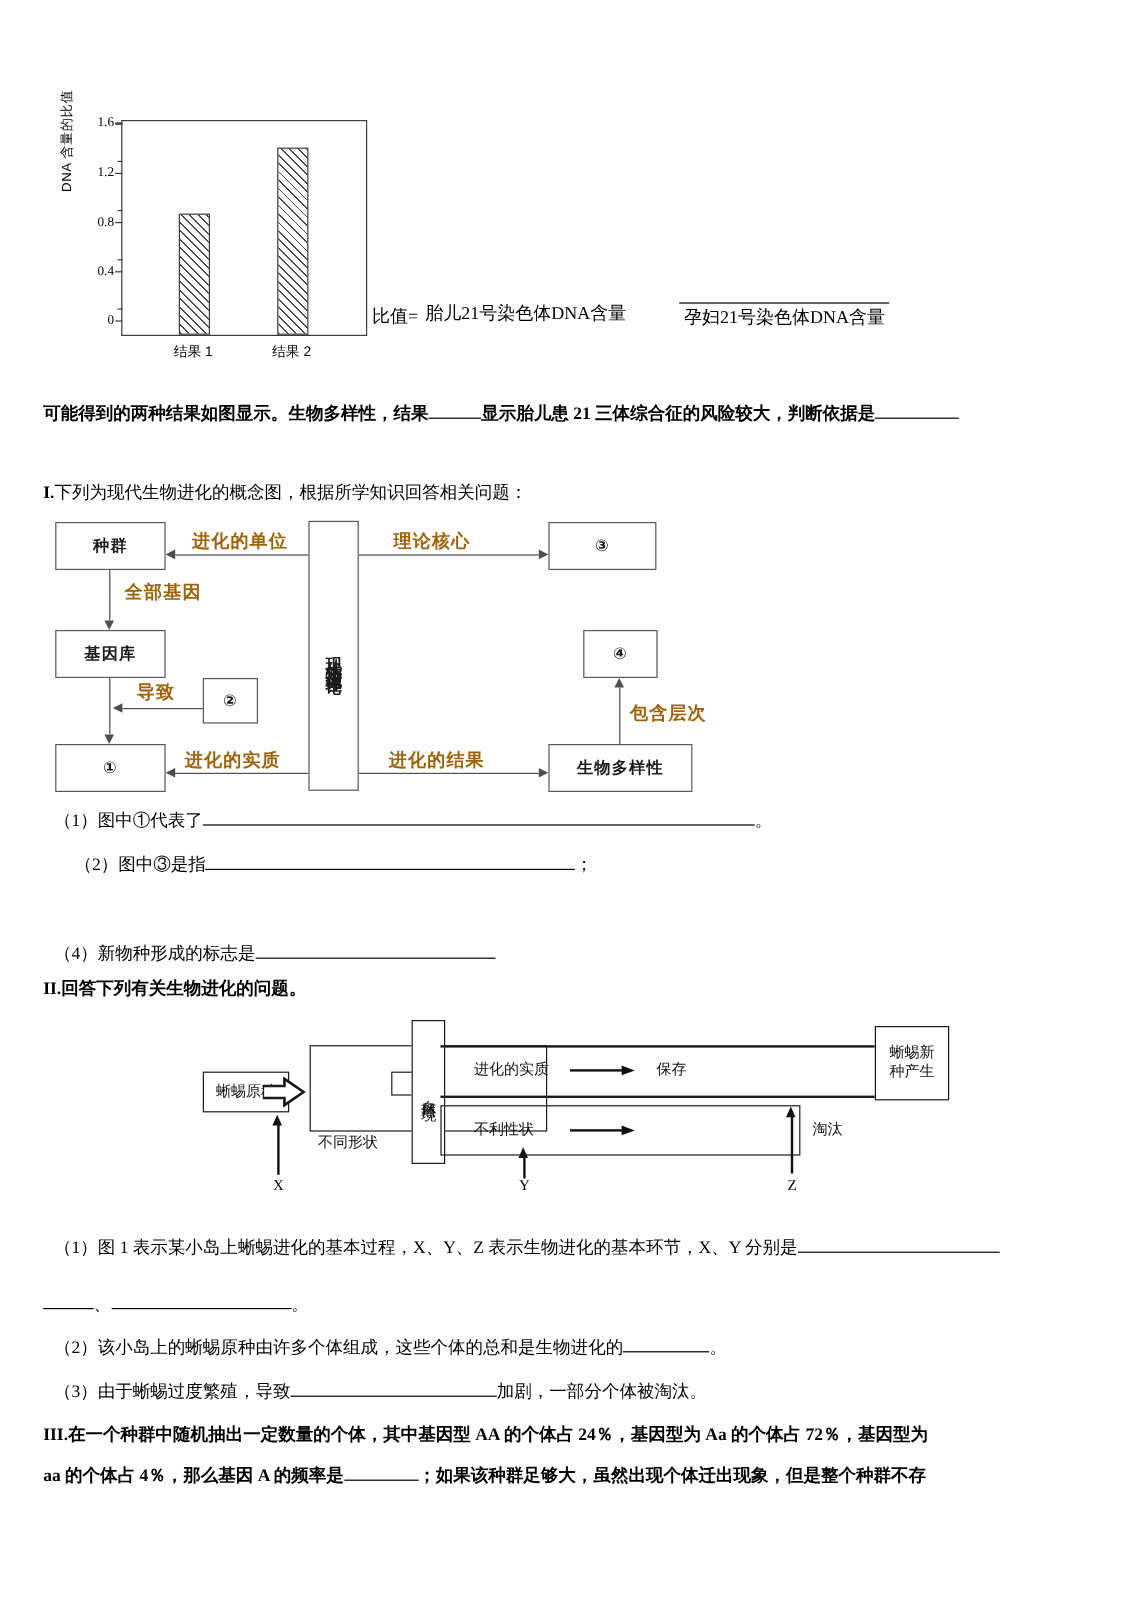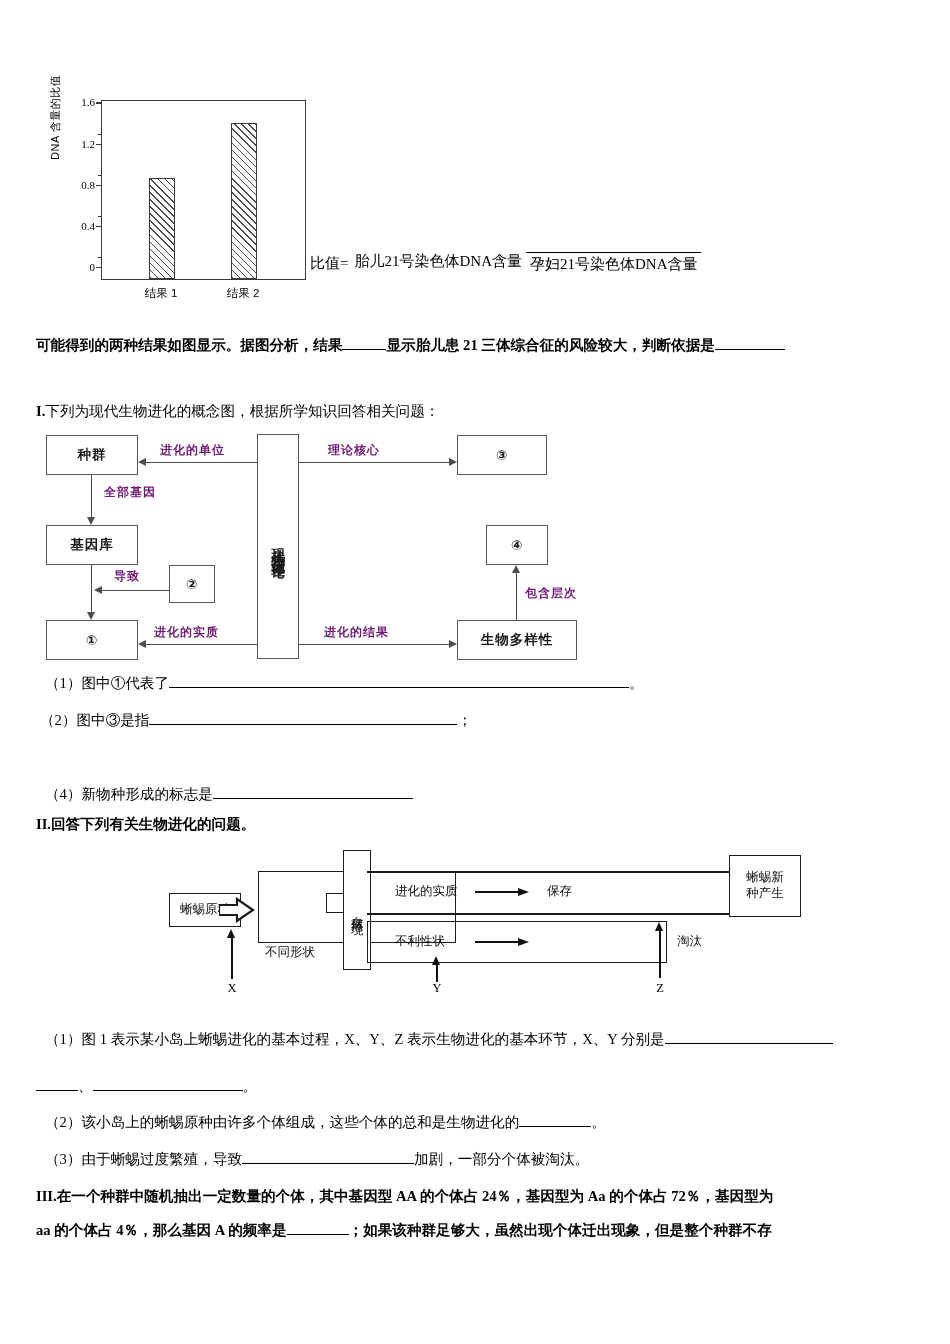--- a/index.html
+++ b/index.html
@@ -108,21 +108,21 @@
     font-size: 15px;
     font-family: "Liberation Serif", serif;
   }
   .formula-lead { padding-right: 2px; white-space: nowrap; }
   .fraction {
     display: inline-flex;
     flex-direction: row;
     text-align: right;
   }
   .fr-num { padding: 0 4px 1px 4px; white-space: nowrap; }
-  .fr-den { padding: 2px 4px 0 4px; border-top: 1.4px solid #000; white-space: nowrap; }
+  .fr-den { padding: 2px 4px 0 4px; border-top: 1.4px solid #000; white-space: nowrap; margin-left: 40px; }
 
   
   .para {
     position: absolute;
     font-size: 14.6px;
     line-height: 1.75;
     font-family: "Liberation Serif", "DejaVu Serif", serif;
   }
   .bold { font-weight: bold; }
   .blank {
@@ -170,26 +170,26 @@
   .arrow {
     position: absolute;
     width: 0; height: 0;
   }
   .ar-left  { border-top: 4.5px solid transparent; border-bottom: 4.5px solid transparent; border-right: 8px solid #4b4f52; }
   .ar-right { border-top: 4.5px solid transparent; border-bottom: 4.5px solid transparent; border-left: 8px solid #4b4f52; }
   .ar-down  { border-left: 4.5px solid transparent; border-right: 4.5px solid transparent; border-top: 8px solid #4b4f52; }
   .ar-up    { border-left: 4.5px solid transparent; border-right: 4.5px solid transparent; border-bottom: 8px solid #4b4f52; }
   .elabel {
     position: absolute;
-    font-size: 12px;
+    font-size: 15px;
     font-weight: bold;
     white-space: nowrap;
     letter-spacing: 1px;
     font-family: "Liberation Sans", "DejaVu Sans", sans-serif;
-    color: #701a75;
+    color: #a16207;
     background: #fff;
     padding: 0 2px;
   }
 
   
   .lmap {
     position: absolute;
     left: 145px;
     top: 845px;
     width: 650px;
@@ -278,21 +278,21 @@
 
   <div class="formula">
     <span class="formula-lead">比值=</span>
     <span class="fraction">
       <span class="fr-num">胎儿21号染色体DNA含量</span>
       <span class="fr-den">孕妇21号染色体DNA含量</span>
     </span>
   </div>
 
   <div class="para bold" style="left:36px; top:333px; width:880px;">
-    <span>可能得到的两种结果如图显示。据图分析，结果</span><span class="blank" style="width:44px;"></span><span>显示胎儿患 21 三体综合征的风险较大，判断依据是</span><span class="blank" style="width:70px;"></span>
+    <span>可能得到的两种结果如图显示。生物多样性，结果</span><span class="blank" style="width:44px;"></span><span>显示胎儿患 21 三体综合征的风险较大，判断依据是</span><span class="blank" style="width:70px;"></span>
   </div>
 
 
   <div class="para" style="left:36px; top:399px;">
     <span class="bold">I.</span><span class="bold" style="font-weight:normal;">下列为现代生物进化的概念图，根据所学知识回答相关问题：</span>
   </div>
 
   <div class="cmap">
 
     <div class="nbox vbox" style="left:217px; top:2px; width:42px; height:225px;">现代生物进化理论</div>
@@ -340,21 +340,21 @@
 
     <div class="edge ev" style="left:476px; top:141px; height:48px;"></div>
     <div class="arrow ar-up" style="left:471.7px; top:133px;"></div>
     <div class="elabel" style="left:483px; top:153px;">包含层次</div>
   </div>
 
   <div class="sub-q" style="left:45px; top:672px;">
     <span>（1）</span><span>图中①代表了</span><span class="blank" style="width:460px;"></span><span>。</span>
   </div>
 
-  <div class="sub-q" style="left:40px; top:709px;">
+  <div class="sub-q" style="left:62px; top:709px;">
     <span>（2）</span><span>图中③是指</span><span class="blank" style="width:308px;"></span><span>；</span>
   </div>
 
 
   <div class="sub-q" style="left:45px; top:783px;">
     <span>（4）</span><span>新物种形成的标志是</span><span class="blank" style="width:200px;"></span>
   </div>
 
   <div class="para" style="left:36px; top:812px;">
     <span class="bold">II.</span><span class="bold">回答下列有关生物进化的问题。</span>
@@ -384,21 +384,21 @@
     <div class="thin-arrow-shaft" style="left:330px; top:46px; width:46px;"></div>
     <div class="thin-arrow-head" style="left:373px; top:42.5px;"></div>
     <div class="ltext" style="left:402px; top:38px;">保存</div>
 
     <div class="lbox-open" style="left:222px; top:76px; width:300px; height:42px;"></div>
     <div class="ltext" style="left:250px; top:88px;">不利性状</div>
     <div class="thin-arrow-shaft" style="left:330px; top:96px; width:46px;"></div>
     <div class="thin-arrow-head" style="left:373px; top:92.5px;"></div>
     <div class="ltext" style="left:532px; top:88px;">淘汰</div>
 
-    <div class="lbox" style="left:584px; top:10px; width:72px; height:62px; flex-direction:column;font-family:Liberation Serif, serif;">
+    <div class="lbox" style="left:584px; top:10px; width:62px; height:62px; flex-direction:column;font-family:Liberation Serif, serif;">
       <span>蜥蜴新</span>
       <span>种产生</span>
     </div>
 
     <div class="up-arrow-shaft" style="left:86px; top:92px; height:42px;"></div>
     <div class="up-arrow-head" style="left:82px; top:84px;"></div>
     <div class="axis-letter" style="left:87px; top:136px;">X</div>
 
     <div class="up-arrow-shaft" style="left:291px; top:119px; height:18px;"></div>
     <div class="up-arrow-head" style="left:287px; top:111px;"></div>

